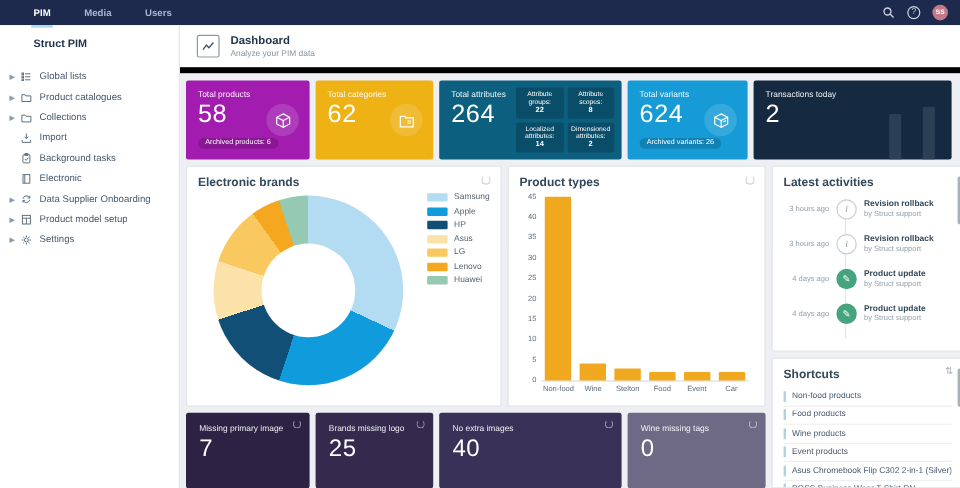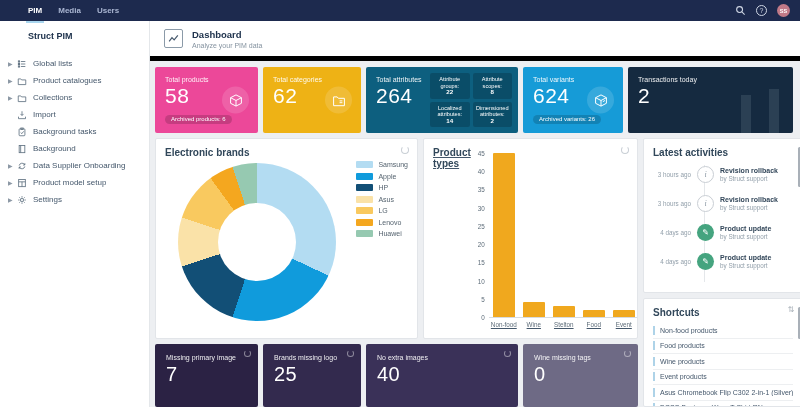--- a/index.html
+++ b/index.html
@@ -1,21 +1,21 @@
 <!DOCTYPE html>
 <html><head>
 <meta charset="utf-8">
 <style>
   * { margin:0; padding:0; box-sizing:border-box; }
   html,body { width:800px; height:407px; overflow:hidden; }
   body { font-family:"Liberation Sans", sans-serif; background:#edeff2; color:#44576b; }
 
   
   .topnav { height:21px; background:#1d2a4e; display:flex; align-items:center; padding:0 10px 0 28px; }
-  .nav-tabs { display:flex; gap:16px; height:100%; align-items:center; }
+  .nav-tabs { display:flex; gap:28px; height:100%; align-items:center; }
   .nav-tab { font-size:8px; font-weight:bold; color:#aebadoe; color:#aab6d2; height:100%; display:flex; align-items:center; position:relative; cursor:pointer; }
   .nav-tab.active { color:#ffffff; }
   .nav-tab.active::after { content:""; position:absolute; left:-2px; right:-2px; bottom:-2px; height:2px; background:#a9d6ef; }
   .nav-right { margin-left:auto; display:flex; align-items:center; gap:10px; }
   .help-icon { width:11px; height:11px; border:1px solid #cfd6e4; border-radius:50%; color:#cfd6e4; font-size:7px; display:flex; align-items:center; justify-content:center; }
   .avatar { width:13px; height:13px; border-radius:50%; background:#c17a88; color:#fff; font-size:5.5px; font-weight:bold; display:flex; align-items:center; justify-content:center; }
 
   
   .shell { display:flex; height:386px; }
   .sidebar { width:150px; background:#ffffff; border-right:1px solid #e4e7ea; padding:10px 6px 0 8px; flex:none; }
@@ -66,21 +66,21 @@
   
   .donut-panel { width:263px; flex:none; }
   .donut { position:absolute; left:22px; top:24px; width:158px; height:158px; border-radius:50%; }
   .donut::after { content:""; position:absolute; left:50%; top:50%; width:78px; height:78px; margin:-39px 0 0 -39px; border-radius:50%; background:#fff; }
   .legend { position:absolute; right:9px; top:22px; display:flex; flex-direction:column; gap:4.5px; }
   .legend-row { display:flex; align-items:center; gap:5px; }
   .legend-swatch { width:17px; height:7px; border-radius:1px; flex:none; }
   .legend-label { font-size:7px; color:#55636f; }
 
   
-  .bar-panel { flex:1; display:flex; flex-direction:row;text-decoration:underline; }
+  .bar-panel { flex:1; display:flex; flex-direction:column; }
   .plot-wrap { flex:1; margin:6px 4px 0 18px; position:relative; display:flex; flex-direction:column; }
   .plot { flex:1; position:relative; border-bottom:1px solid #d7dbdf; display:flex; align-items:flex-end; justify-content:space-around; }
   .bar { width:22px; background:#f0a81e; border-radius:1px 1px 0 0; }
   .ylabel { position:absolute; right:100%; margin-right:4px; font-size:6.3px; color:#5c6b78; transform:translateY(50%); }
   .xlabels { height:12px; display:flex; justify-content:space-around; align-items:center; }
   .xlabel { font-size:6.3px; color:#5c6b78; width:30px; text-align:center; white-space:nowrap; }
 
   
   .activities-panel { height:155px; flex:none; }
   .timeline { position:absolute; left:60px; top:26px; bottom:10px; width:1px; background:#e4e7ea; }
@@ -191,21 +191,21 @@
             <span class="side-label">Background tasks</span>
           </div>
           <div class="side-item">
             <span class="side-caret"></span>
             <span class="side-ico">
               <svg viewBox="0 0 12 12">
                 <rect x="2.6" y="1.8" width="6.8" height="8.6"></rect>
                 <line x1="4.4" y1="1.8" x2="4.4" y2="10.4"></line>
               </svg>
             </span>
-            <span class="side-label">Background</span>
+            <span class="side-label">Electronic</span>
           </div>
           <div class="side-item">
             <span class="side-caret">▶</span>
             <span class="side-ico">
               <svg viewBox="0 0 12 12">
                 <path d="M2.6 7.3 a3.6 3.6 0 0 0 6.8 -0.8"></path>
                 <path d="M9.4 4.7 a3.6 3.6 0 0 0 -6.8 0.8"></path>
                 <path d="M9.4 2.6 v2.2 h-2.2"></path>
                 <path d="M2.6 9.4 v-2.2 h2.2"></path>
               </svg>
@@ -246,21 +246,21 @@
         </div>
         <div>
           <div class="hd-title">Dashboard</div>
           <div class="hd-sub">Analyze your PIM data</div>
         </div>
       </div>
 
       <div class="content">
 
         <div class="stats-row" id="statsRow">
-            <div class="stat-card" style="background: #ec4899; width: 103px; flex: 0 0 auto;"><div class="stat-label">Total products</div><div class="stat-value">58</div><span class="stat-badge">Archived products: 6</span><div class="stat-iconcircle">
+            <div class="stat-card" style="background: #a21caf; width: 103px; flex: 0 0 auto;"><div class="stat-label">Total products</div><div class="stat-value">58</div><span class="stat-badge">Archived products: 6</span><div class="stat-iconcircle">
                 <svg viewBox="0 0 14 14">
                   <path d="M7 1.4 12.4 4.2v5.6L7 12.6 1.6 9.8V4.2z"></path>
                   <path d="M1.6 4.2 7 7l5.4-2.8M7 7v5.6"></path>
                 </svg>
               </div></div>
             <div class="stat-card" style="background: rgb(238, 178, 21); width: 98px; flex: 0 0 auto;">
               <div class="stat-label">Total categories</div>
               <div class="stat-value">62</div>
               <div class="stat-iconcircle">
                 <svg viewBox="0 0 14 14">

